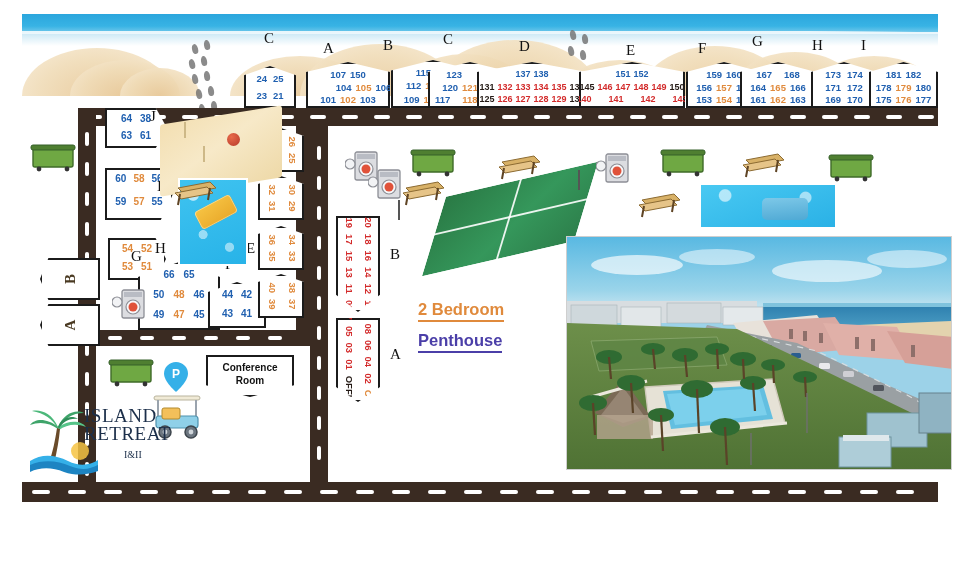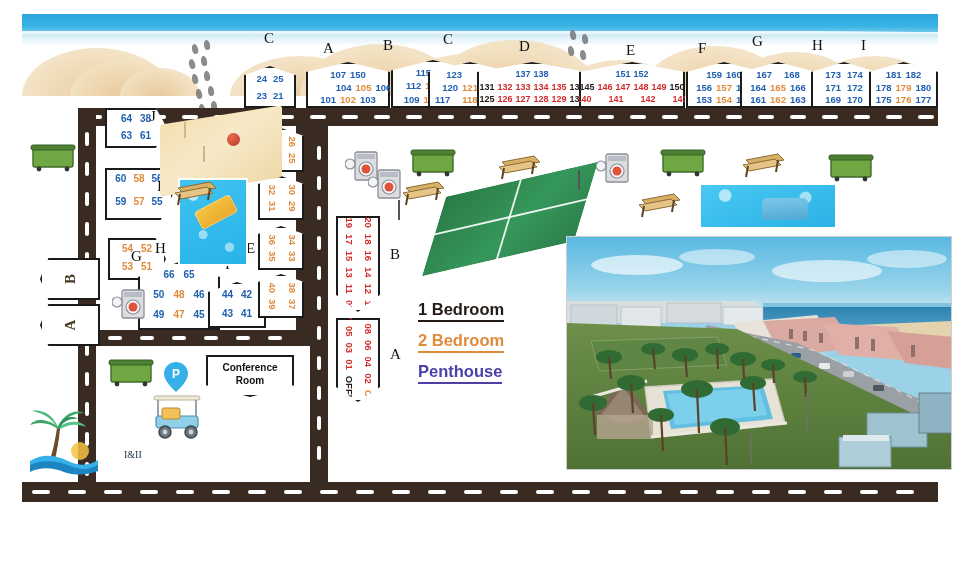--- a/index.html
+++ b/index.html
@@ -805,40 +805,43 @@
       <circle cx="43" cy="42" r="2.4" fill="#cfd5da"></circle>
     </svg>
   </div>
 
   <div class="confroom">
     <div>Conference</div>
     <div>Room</div>
   </div>
 
   <div class="legend" id="legend-layer">
-      <span class="row"><div style="color: rgb(36, 26, 21);">1 Bedroom</div></span>
       <span class="row"><div style="color: rgb(224, 138, 60);">2 Bedroom</div></span>
       <span class="row"><div style="color: rgb(75, 63, 168);">Penthouse</div></span>
     </div>
 
   <div class="logo">
     <svg width="150" height="72" viewBox="0 0 150 72">
 
       <path d="M30 22 C18 12, 6 14, 2 20 C12 16, 22 18, 30 24 Z" fill="#3fa46a"></path>
       <path d="M30 22 C24 8, 12 4, 4 6 C16 8, 25 14, 30 24 Z" fill="#4cb87a"></path>
       <path d="M30 22 C36 8, 48 4, 56 8 C44 8, 35 14, 31 24 Z" fill="#3fa46a"></path>
       <path d="M30 22 C42 14, 54 16, 58 22 C48 18, 38 20, 31 25 Z" fill="#56c489"></path>
       <path d="M30 22 C34 12, 44 10, 50 14 C40 13, 34 18, 31 24 Z" fill="#2f8d59"></path>
 
       <path d="M29 23 C27 36, 25 46, 21 58 L26 59 C29 46, 31 35, 32 24 Z" fill="#6a4b2a"></path>
 
       <path d="M2 56 C14 48, 28 50, 40 56 C52 62, 62 60, 70 55 L70 62 C60 67, 48 68, 36 63 C24 58, 12 58, 2 64 Z" fill="#35b0e8"></path>
       <path d="M2 60 C16 54, 30 56, 42 61 C54 66, 62 64, 70 60 L70 66 C60 70, 48 71, 36 67 C24 62, 12 62, 2 67 Z" fill="#1d84c2"></path>
       <circle cx="52" cy="46" r="9" fill="#f6c343" opacity=".85"></circle>
     </svg>
+    <div class="logo-text">
+      <div>ISLAND</div>
+      <div>RETREAT</div>
+    </div>
     <div class="logo-sub">I&amp;II</div>
   </div>
 
   <div class="photo">
     <svg width="386" height="234" viewBox="0 0 386 234" preserveAspectRatio="none">
       <defs>
         <linearGradient id="sky" x1="0" y1="0" x2="0" y2="1">
           <stop offset="0%" stop-color="#59b9e2"></stop>
           <stop offset="70%" stop-color="#9ad4ea"></stop>
           <stop offset="100%" stop-color="#cfe8f2"></stop>

